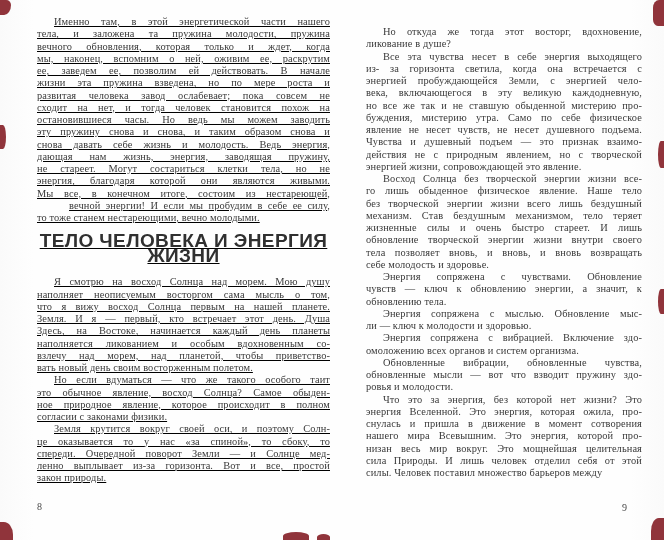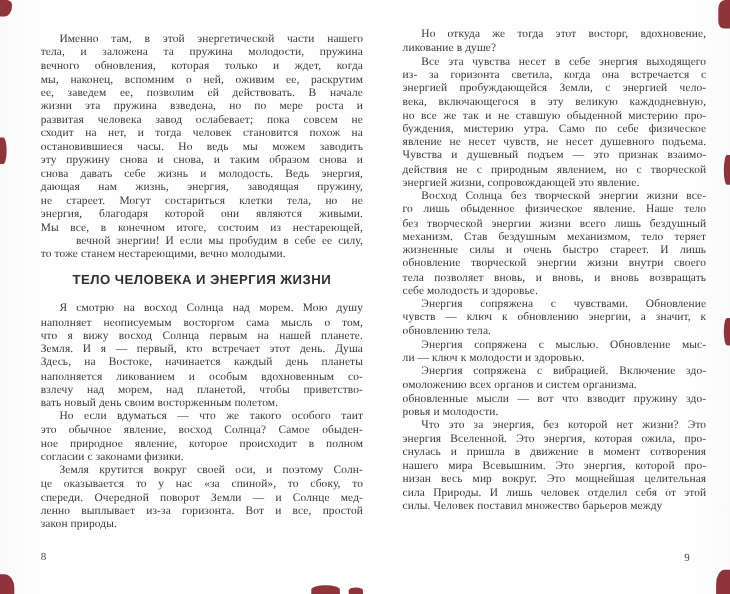--- a/index.html
+++ b/index.html
@@ -7,33 +7,33 @@
     width:664px;height:540px;overflow:hidden;
     font-family:"Liberation Serif","DejaVu Serif",serif;
     background:#fdfdfe;
   }
   .spread{
     position:relative;width:664px;height:540px;
     background:linear-gradient(90deg,#fafafa 0%,#fefefe 5%,#fefefe 95%,#fafafa 100%);
   }
   
   .page-col{position:absolute;}
-  .left-col{left:37px;top:30px;width:293px;}
+  .left-col{left:37px;top:16px;width:293px;text-decoration:underline;}
   .right-col{left:366px;top:26px;width:276px;}
   .para{margin:0;}
   .tline{
     font-size:10.4px;line-height:12.25px;color:#3a3a3a;
     text-align:justify;text-align-last:justify;
     letter-spacing:0.1px;
   }
   .tline.first{text-indent:17px;}
   .tline.last{text-align-last:left;}
   .heading{
     font-family:"Liberation Sans","DejaVu Sans",sans-serif;
-    font-weight:bold;font-size:12px;line-height:15px;
+    font-weight:bold;font-size:19px;line-height:15px;
     color:#303030;text-align:center;letter-spacing:0.4px;
     margin:9px 0 13px 0;
   }
   .pagenum{
     position:absolute;font-size:10px;color:#474747;
     font-family:"Liberation Serif","DejaVu Serif",serif;
   }
   .num-left{left:37px;top:501px;}
   .num-right{left:622px;top:502px;}
   
@@ -143,20 +143,21 @@
       </div>
       <div class="para">
         <div class="tline first" style="color: rgb(58, 58, 58);">Энергия сопряжена с мыслью. Обновление мыс-</div>
         <div class="tline last" style="color: rgb(58, 58, 58);">ли — ключ к молодости и здоровью.</div>
       </div>
       <div class="para">
         <div class="tline first" style="color: rgb(58, 58, 58);">Энергия сопряжена с вибрацией. Включение здо-</div>
         <div class="tline last" style="color: rgb(58, 58, 58);">омоложению всех органов и систем организма.</div>
       </div>
       <div class="para">
+        <div class="tline first" style="color: rgb(58, 58, 58);">Обновленные вибрации, обновленные чувства,</div>
         <div class="tline" style="color: rgb(58, 58, 58);">обновленные мысли — вот что взводит пружину здо-</div>
         <div class="tline last" style="color: rgb(58, 58, 58);">ровья и молодости.</div>
       </div>
       <div class="para">
         <div class="tline first" style="color: rgb(58, 58, 58);">Что это за энергия, без которой нет жизни? Это</div>
         <div class="tline" style="color: rgb(58, 58, 58);">энергия Вселенной. Это энергия, которая ожила, про-</div>
         <div class="tline" style="color: rgb(58, 58, 58);">снулась и пришла в движение в момент сотворения</div>
         <div class="tline" style="color: rgb(58, 58, 58);">нашего мира Всевышним. Это энергия, которой про-</div>
         <div class="tline" style="color: rgb(58, 58, 58);">низан весь мир вокруг. Это мощнейшая целительная</div>
         <div class="tline" style="color: rgb(58, 58, 58);">сила Природы. И лишь человек отделил себя от этой</div>

